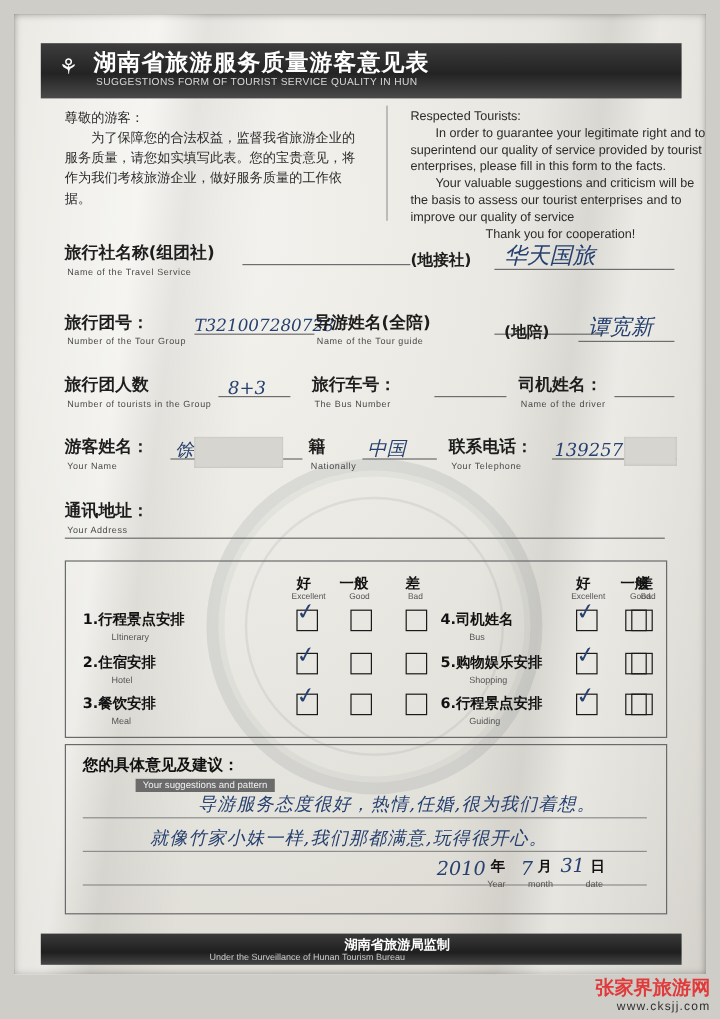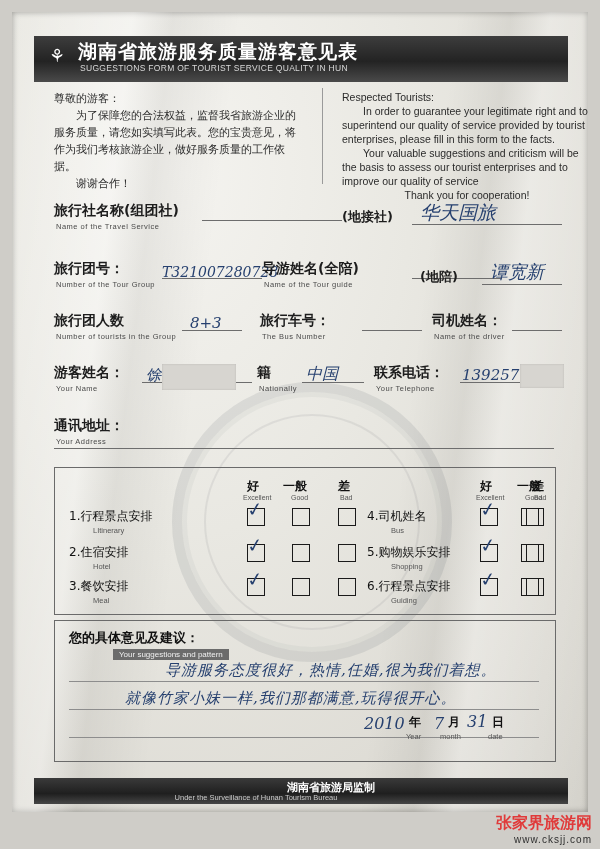--- a/index.html
+++ b/index.html
@@ -71,21 +71,21 @@
     color:#26406f;font-size:15px;font-style:italic;}
 
   
   .redact{position:absolute;background:#d7d5d0;box-shadow:0 0 2px rgba(0,0,0,.15) inset;}
 
   
   .ratebox{position:absolute;left:42px;top:455px;width:500px;height:146px;border:1px solid #6a6a6a;}
   .rhead{position:absolute;font-size:12px;font-weight:bold;color:#111;
     font-family:"DejaVu Sans","Liberation Sans",sans-serif;}
   .rheadsub{position:absolute;font-size:7px;color:#555;}
-  .ritem{position:absolute;font-size:12px;font-weight:normal;color:#111;
+  .ritem{position:absolute;font-size:12px;font-weight:bold;color:#111;
     font-family:"DejaVu Sans","Liberation Sans",sans-serif;}
   .ritemsub{position:absolute;font-size:7.5px;color:#555;}
   .chk{position:absolute;width:16px;height:16px;border:1.5px solid #1a1a1a;background:transparent;}
   .tick{position:absolute;font-size:19px;color:#26406f;
     font-family:"DejaVu Serif","Liberation Serif",serif;transform:rotate(-8deg);}
 
   
   .sugbox{position:absolute;left:42px;top:608px;width:500px;height:140px;border:1px solid #6a6a6a;}
   .sugt{position:absolute;left:14px;top:8px;font-size:13px;font-weight:bold;color:#111;
     font-family:"DejaVu Sans","Liberation Sans",sans-serif;}
@@ -122,21 +122,20 @@
     <div class="hdr">
       <div class="logo">⚘</div>
       <div class="t1">湖南省旅游服务质量游客意见表</div>
       <div class="t2">SUGGESTIONS FORM OF TOURIST SERVICE QUALITY IN HUN</div>
     </div>
 
     <div class="vline"></div>
     <div class="topbox topL">
       <div class="ti">尊敬的游客：</div>
       <div style="text-indent:2em">为了保障您的合法权益，监督我省旅游企业的服务质量，请您如实填写此表。您的宝贵意见，将作为我们考核旅游企业，做好服务质量的工作依据。</div>
-      <div style="text-indent:2em">谢谢合作！</div>
     </div>
     <div class="topbox topR">
       <div>Respected Tourists:</div>
       <div style="text-indent:2em">In order to guarantee your legitimate right and to superintend our quality of service provided by tourist enterprises, please fill in this form to the facts.</div>
       <div style="text-indent:2em">Your valuable suggestions and criticism will be the basis to assess our tourist enterprises and to improve our quality of service</div>
       <div style="text-align:center">Thank you for cooperation!</div>
     </div>
 
     <div class="lbl" style="left:42px;top:190px">旅行社名称(组团社)</div>
     <div class="sub" style="left:44px;top:210px">Name of the Travel Service</div>

